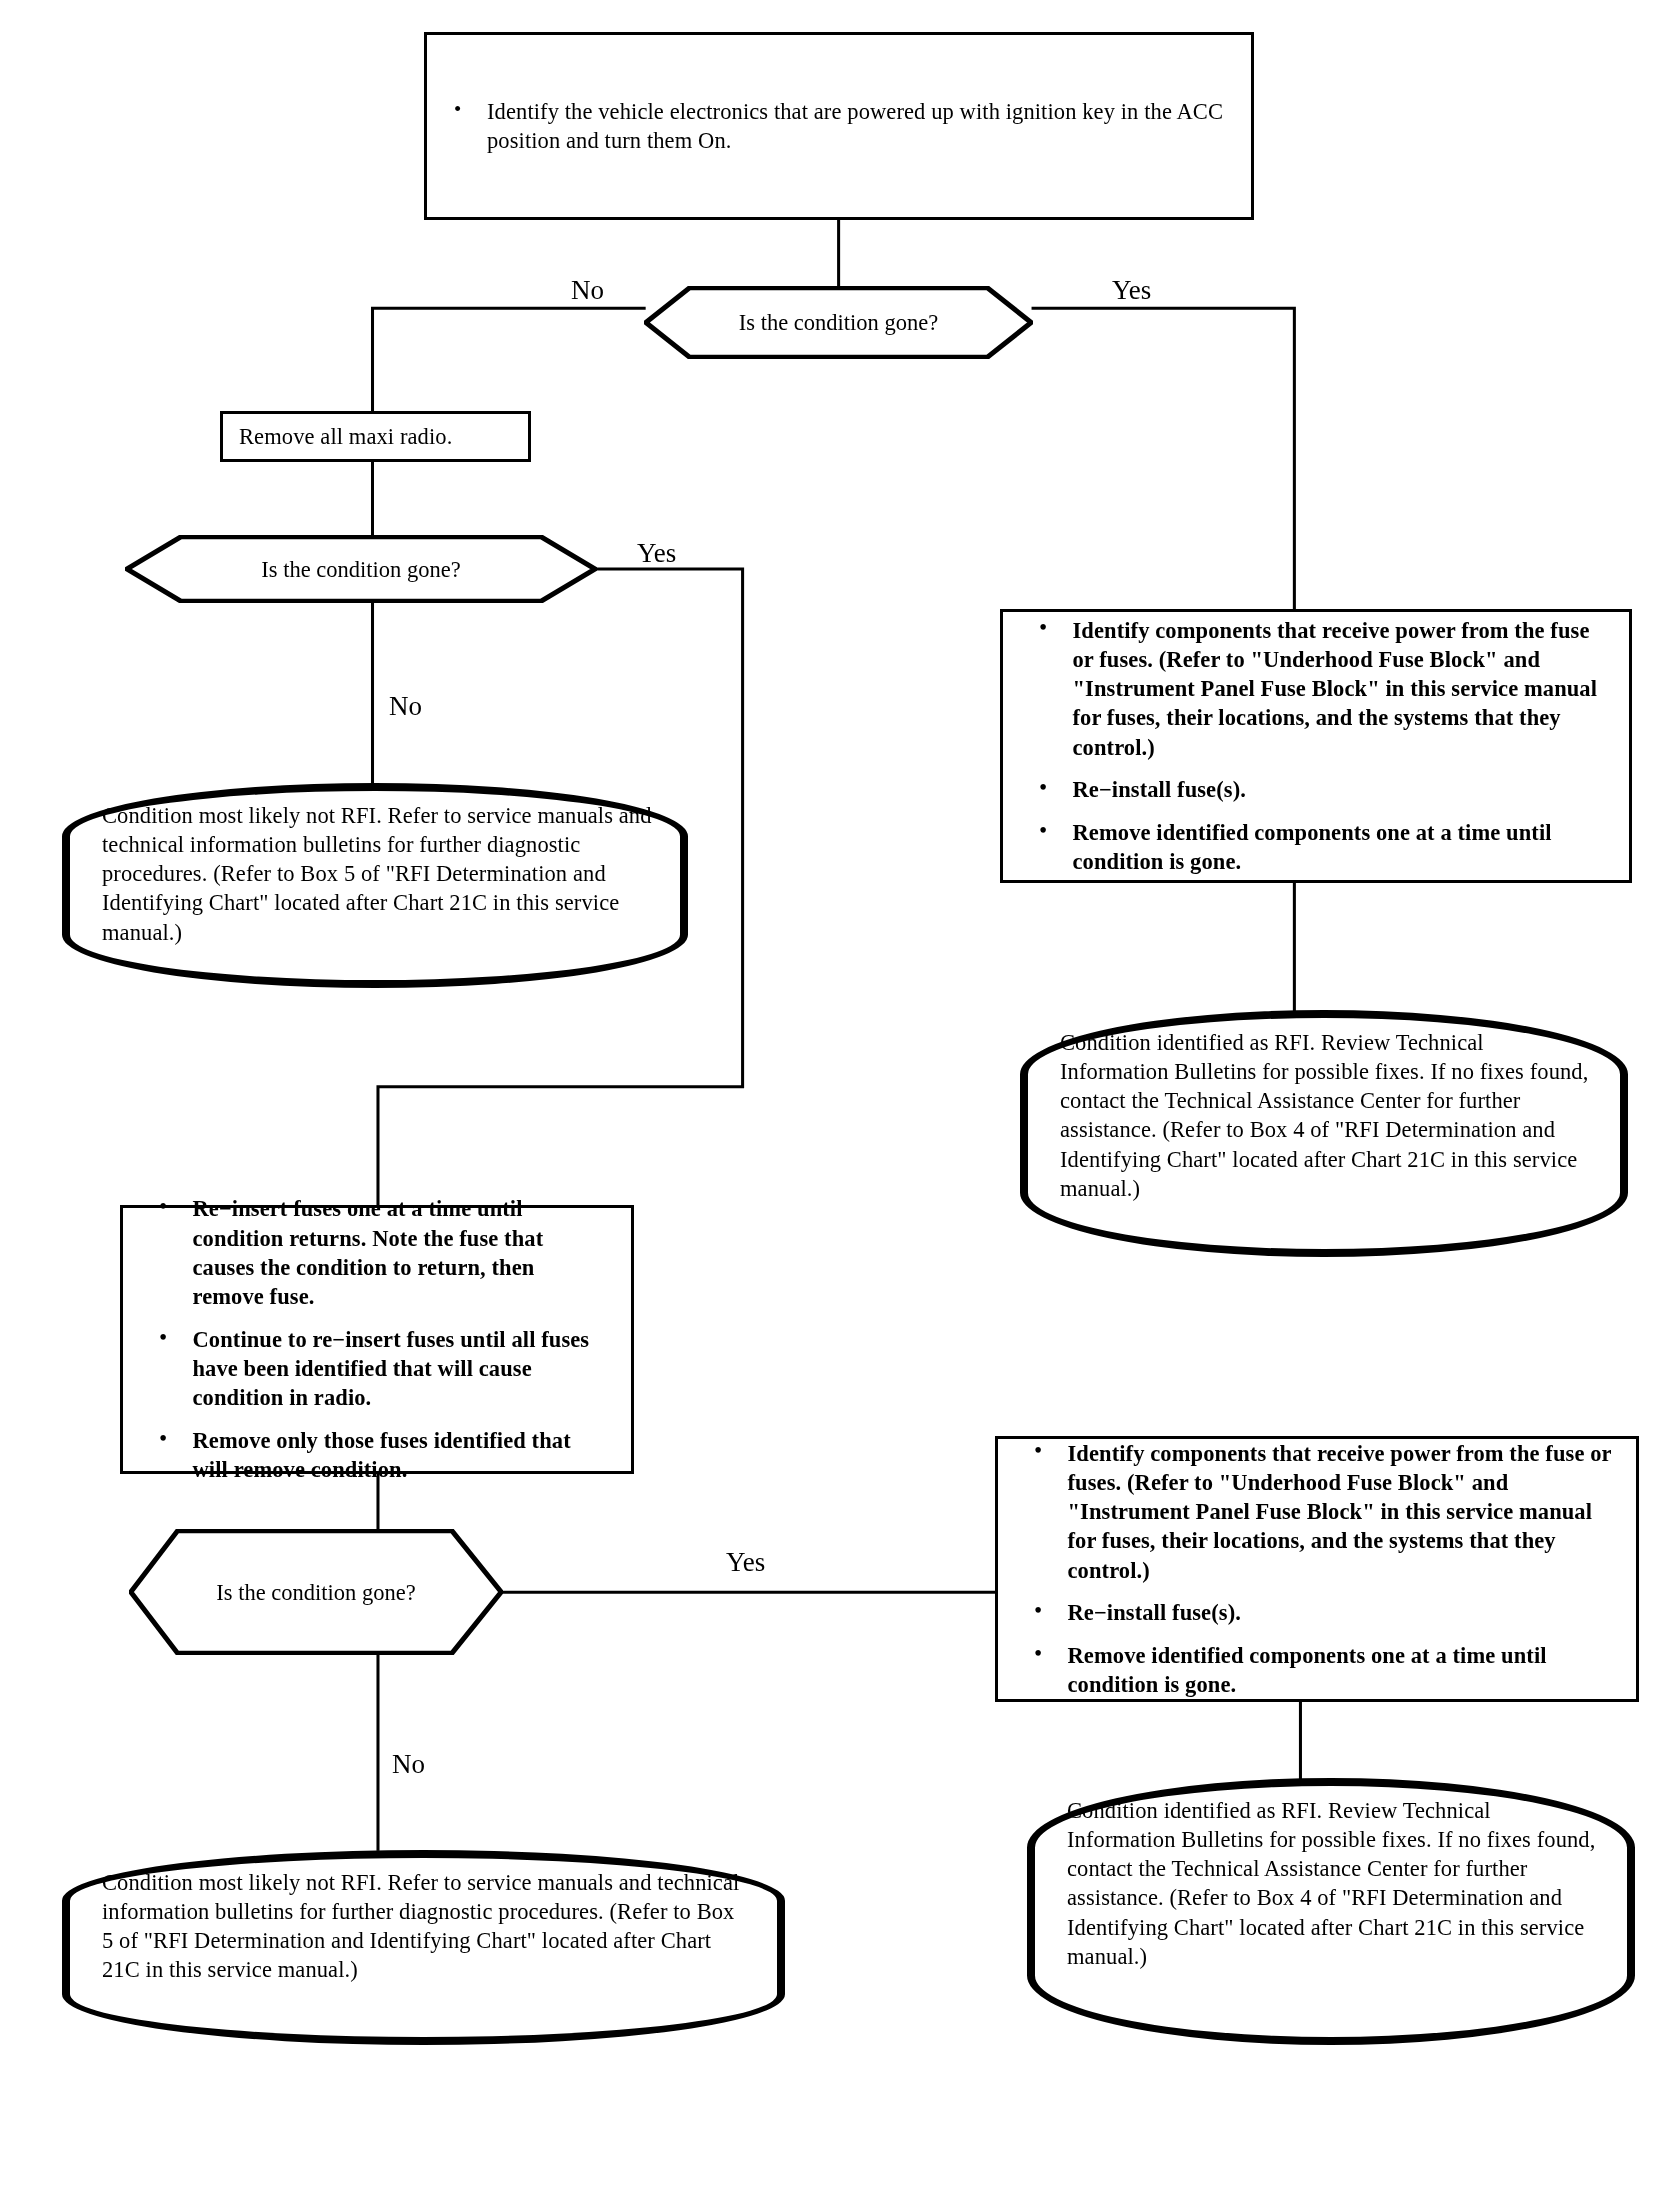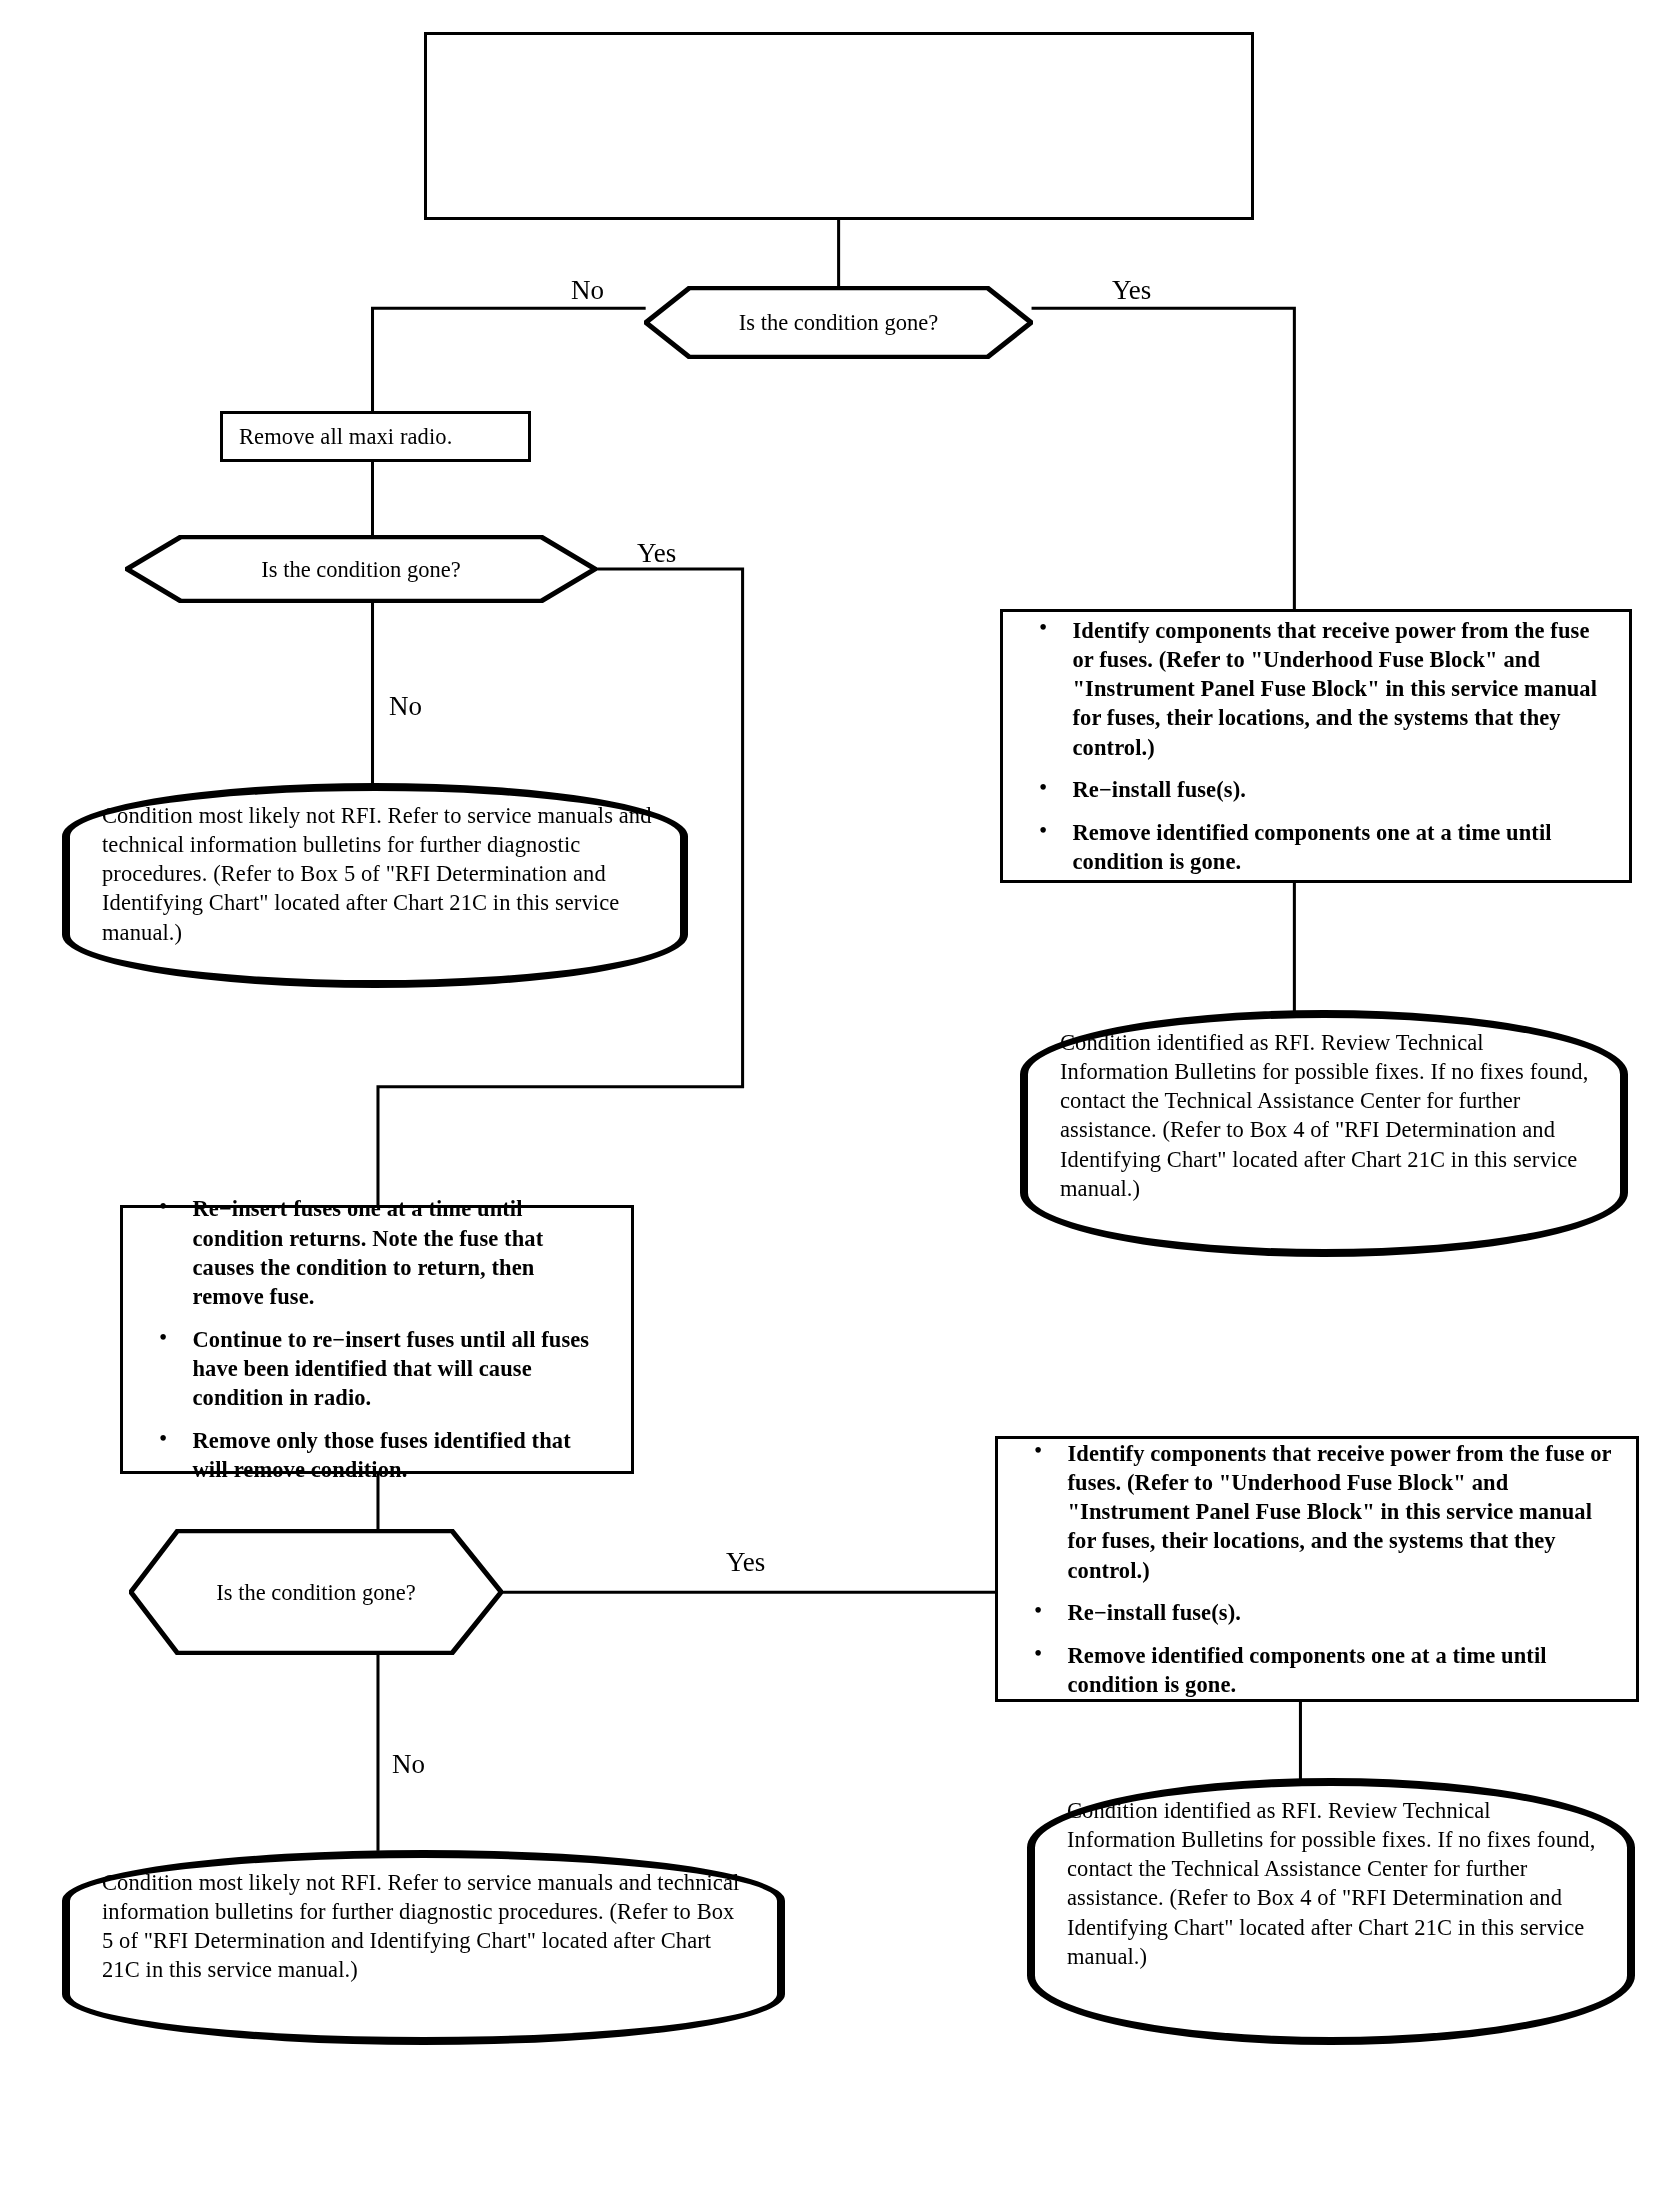--- a/index.html
+++ b/index.html
@@ -130,20 +130,21 @@
       <path d="M 826 2620 L 1637 2620"></path>
 
       <path d="M 622 2723 L 622 3043"></path>
 
       <path d="M 2140 2800 L 2140 2925"></path>
     </g>
   </svg>
 
   <div class="node rect-node pad-a" style="left:424px; top:32px; width:830px; height:188px;">
     <ul class="bullets body-text">
+      <li>Identify the vehicle electronics that are powered up with ignition key in the ACC position and turn them On.</li>
     </ul>
   </div>
 
   <div class="node hex-node" style="left:644px; top:286px; width:389px; height:73px;">
     <svg class="hex-svg" viewBox="0 0 640 120" preserveAspectRatio="none">
       <polygon points="75,3 565,3 637,60 565,117 75,117 3,60" fill="#ffffff" stroke="#000000" stroke-width="5" vector-effect="non-scaling-stroke"></polygon>
     </svg>
     <div class="hex-label">Is the condition gone?</div>
   </div>
   <div class="edge-label" style="left:571px; top:277px;">No</div>

